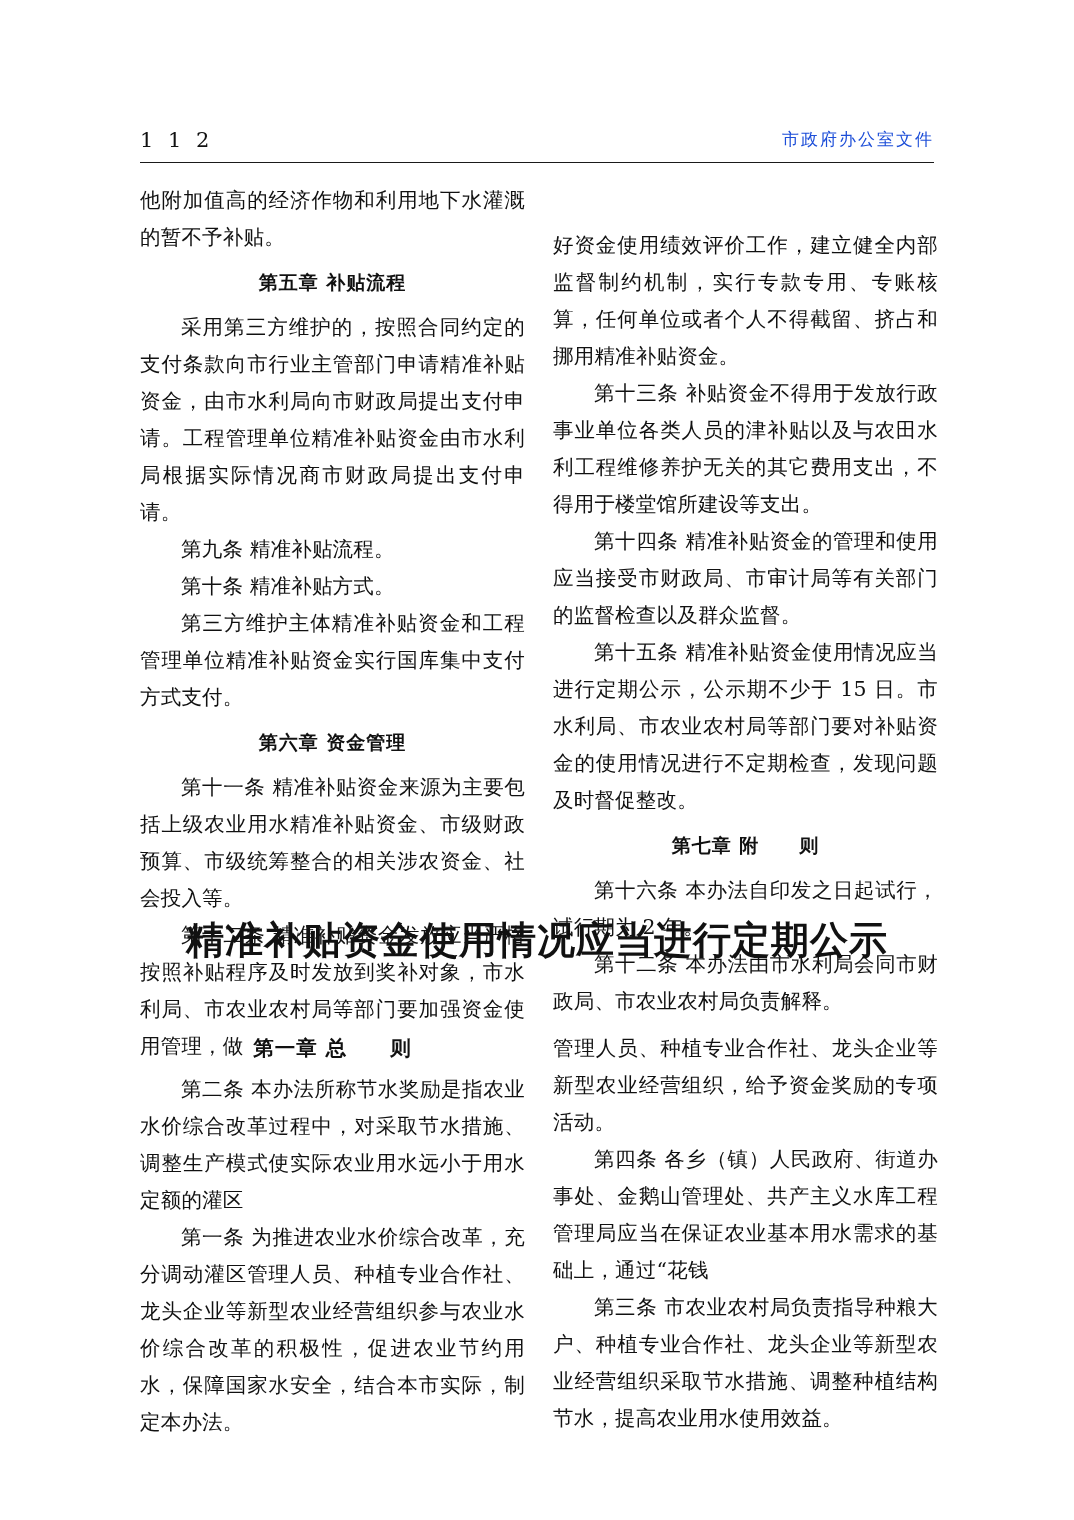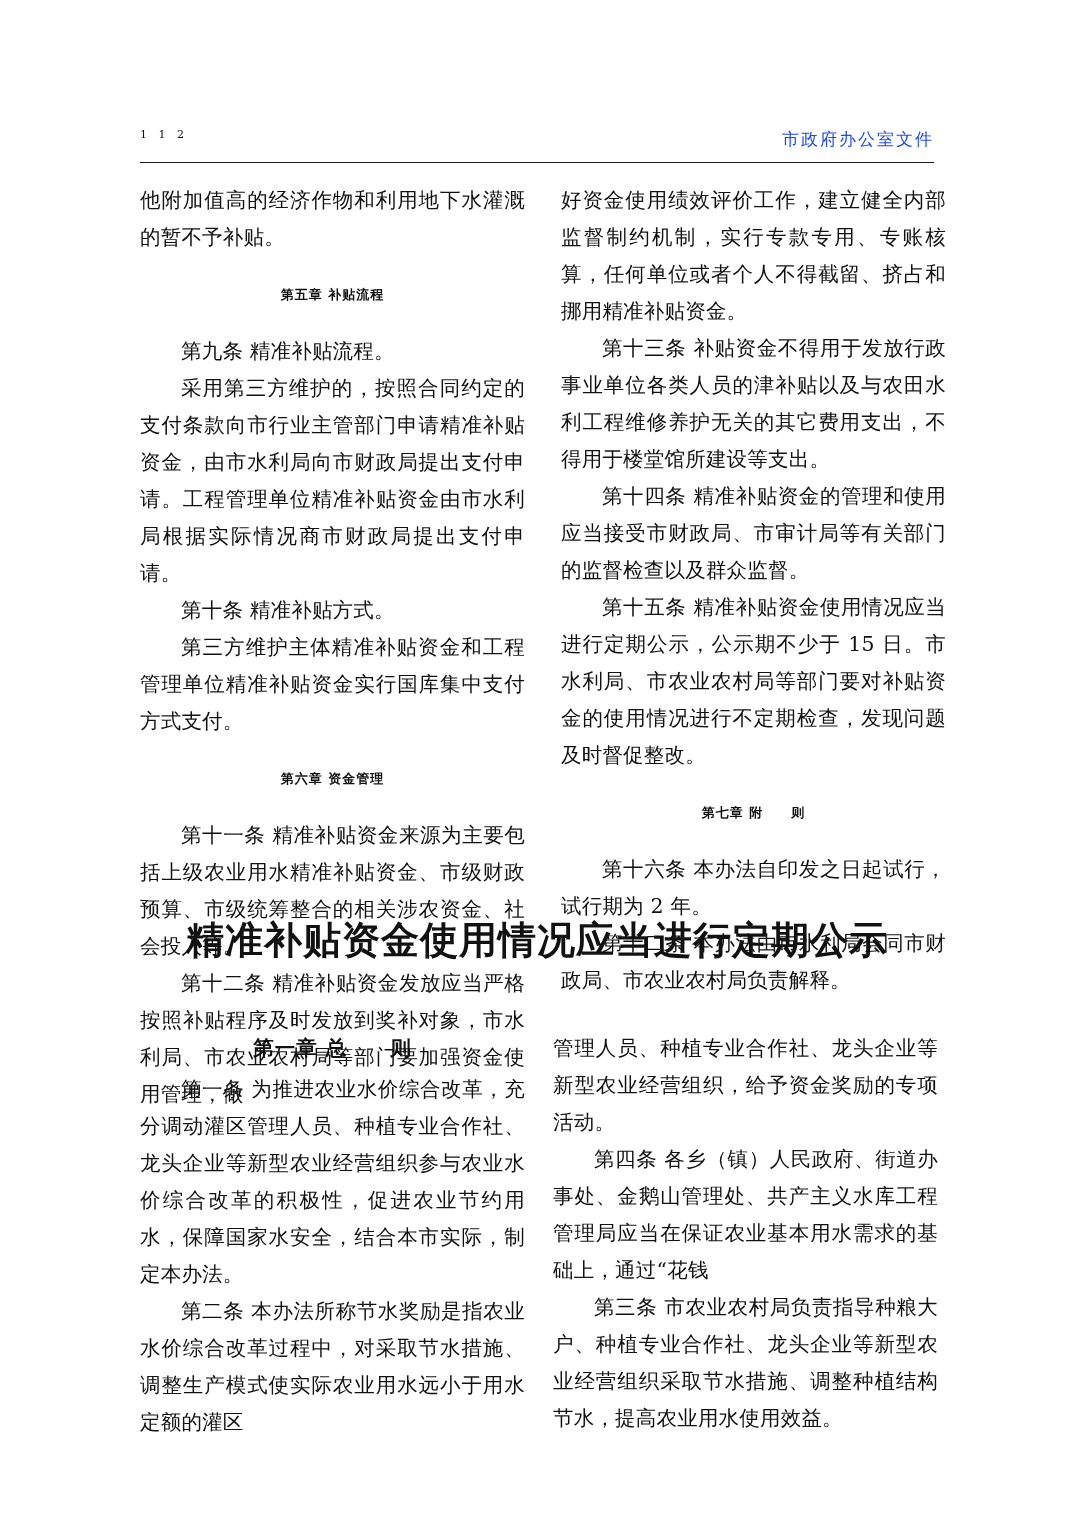--- a/index.html
+++ b/index.html
@@ -25,56 +25,57 @@
     top: 128px;
     left: 140px;
     right: 140px;
     height: 34px;
     border-bottom: 1.5px solid #1a1a1a;
     display: flex;
     align-items: flex-start;
     justify-content: space-between;
   }
   .page-number {
-    font-size: 11px;
+    font-size: 21px;
     letter-spacing: 4px;
     font-family: "DejaVu Serif", "Liberation Serif", serif;
     color: #111;
   }
   .header-title {
     font-size: 17px;
     letter-spacing: 2px;
     color: #1d4ed8;
   }
   .columns {
     position: absolute;
     top: 182px;
     left: 140px;
     right: 132px;
     display: flex;
-    gap: 36px;
+    gap: 28px;
+    align-items: center;
   }
   .col {
     width: 385px;
     flex: 0 0 385px;
   }
   p {
     margin: 0;
     font-size: 20.5px;
     line-height: 37px;
     text-align: justify;
     text-justify: inter-ideograph;
     letter-spacing: 0.2px;
   }
   p.indent {
     text-indent: 2em;
   }
   .chapter {
-    margin: 12px;
-    font-size: 13px;
+    margin: 0;
+    font-size: 19px;
     line-height: 37px;
     text-align: center;
     font-weight: bold;
     letter-spacing: 1px;
   }
   .spacer-sm { height: 8px; }
   .doc-title {
     position: absolute;
     top: 915px;
     left: 0;
@@ -111,22 +112,22 @@
     <div class="page-number">1 1 2</div>
     <div class="header-title">市政府办公室文件</div>
   </div>
 
   <div class="columns">
     <div class="col">
       <p>他附加值高的经济作物和利用地下水灌溉的暂不予补贴。</p>
       <div class="spacer-sm"></div>
       <p class="chapter">第五章  补贴流程</p>
       <div class="spacer-sm"></div>
+      <p class="indent">采用第三方维护的，按照合同约定的支付条款向市行业主管部门申请精准补贴资金，由市水利局向市财政局提出支付申请。工程管理单位精准补贴资金由市水利局根据实际情况商市财政局提出支付申请。</p>
       <p class="indent">第九条  精准补贴流程。</p>
-      <p class="indent">采用第三方维护的，按照合同约定的支付条款向市行业主管部门申请精准补贴资金，由市水利局向市财政局提出支付申请。工程管理单位精准补贴资金由市水利局根据实际情况商市财政局提出支付申请。</p>
       <p class="indent">第十条  精准补贴方式。</p>
       <p class="indent">第三方维护主体精准补贴资金和工程管理单位精准补贴资金实行国库集中支付方式支付。</p>
       <div class="spacer-sm"></div>
       <p class="chapter">第六章  资金管理</p>
       <div class="spacer-sm"></div>
       <p class="indent">第十一条  精准补贴资金来源为主要包括上级农业用水精准补贴资金、市级财政预算、市级统筹整合的相关涉农资金、社会投入等。</p>
       <p class="indent">第十二条  精准补贴资金发放应当严格按照补贴程序及时发放到奖补对象，市水利局、市农业农村局等部门要加强资金使用管理，做</p>
     </div>
     <div class="col">
       <p>好资金使用绩效评价工作，建立健全内部监督制约机制，实行专款专用、专账核算，任何单位或者个人不得截留、挤占和挪用精准补贴资金。</p>
@@ -139,22 +140,22 @@
       <p class="indent">第十六条  本办法自印发之日起试行，试行期为 2 年。</p>
       <p class="indent">第十二条  本办法由市水利局会同市财政局、市农业农村局负责解释。</p>
     </div>
   </div>
 
   <div class="doc-title">精准补贴资金使用情况应当进行定期公示</div>
 
   <div class="columns2">
     <div class="col">
       <p class="chapter2">第一章 总　　则</p>
+      <p class="indent">第二条  本办法所称节水奖励是指农业水价综合改革过程中，对采取节水措施、调整生产模式使实际农业用水远小于用水定额的灌区</p>
       <p class="indent">第一条  为推进农业水价综合改革，充分调动灌区管理人员、种植专业合作社、龙头企业等新型农业经营组织参与农业水价综合改革的积极性，促进农业节约用水，保障国家水安全，结合本市实际，制定本办法。</p>
-      <p class="indent">第二条  本办法所称节水奖励是指农业水价综合改革过程中，对采取节水措施、调整生产模式使实际农业用水远小于用水定额的灌区</p>
     </div>
     <div class="col">
       <p>管理人员、种植专业合作社、龙头企业等新型农业经营组织，给予资金奖励的专项活动。</p>
       <p class="indent">第四条  各乡（镇）人民政府、街道办事处、金鹅山管理处、共产主义水库工程管理局应当在保证农业基本用水需求的基础上，通过“花钱</p>
       <p class="indent">第三条  市农业农村局负责指导种粮大户、种植专业合作社、龙头企业等新型农业经营组织采取节水措施、调整种植结构节水，提高农业用水使用效益。</p>
     </div>
   </div>
 
 </div>
 

